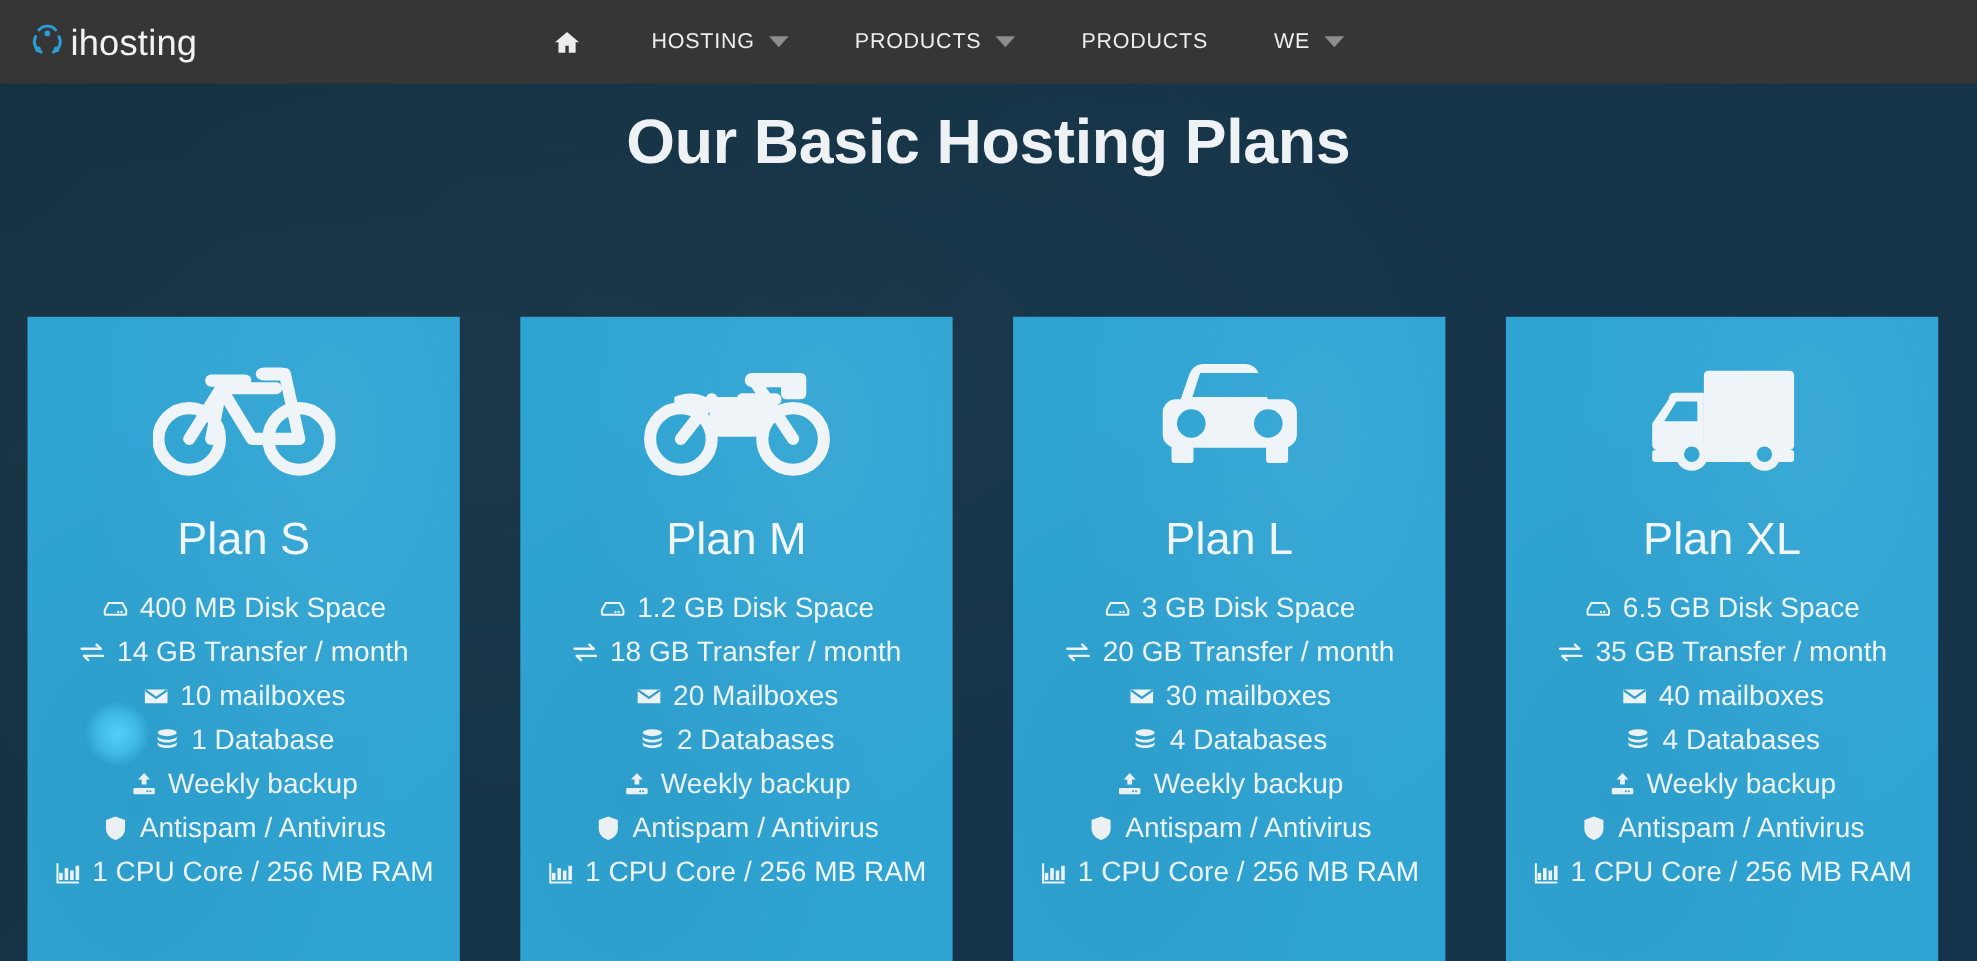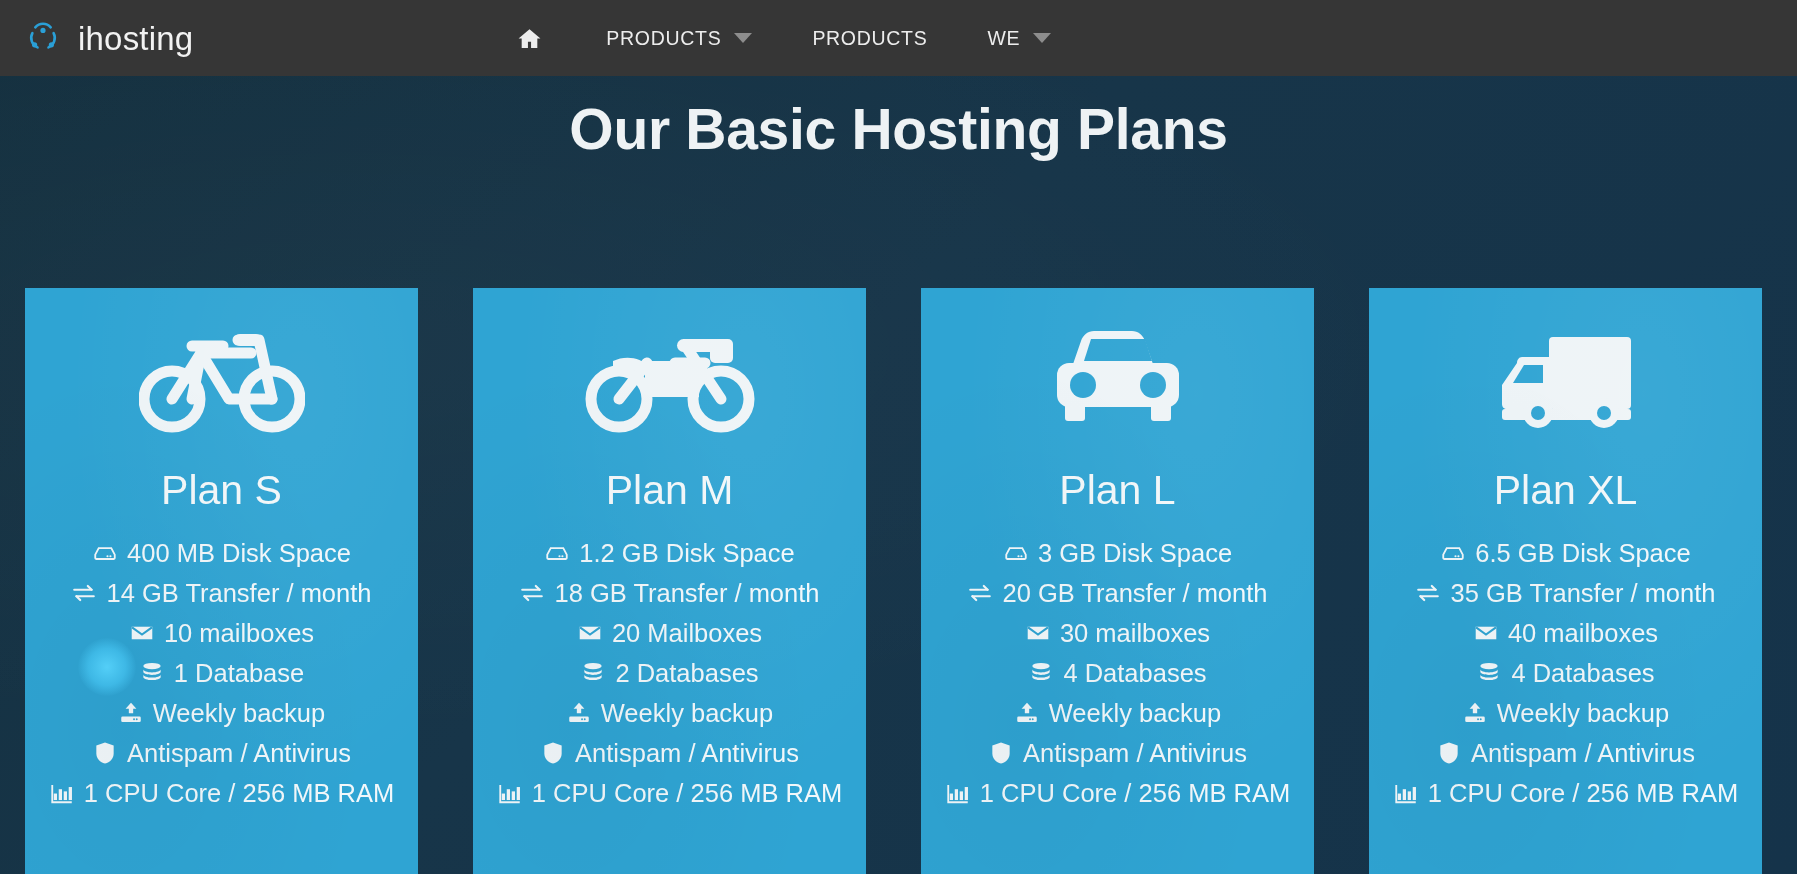--- a/index.html
+++ b/index.html
@@ -30,21 +30,20 @@
     width: 1797px;
     height: 76px;
     background: #363636;
     display: flex;
     align-items: center;
     z-index: 20;
   }
   .brand {
     display: flex;
     align-items: center;
-    gap: 14px;
     margin-left: 22px;
     height: 100%;
   }
   .brand-mark { width: 42px; height: 42px; display: block; }
   .brand-text {
     color: #f2f2f2;
     font-size: 33px;
     font-weight: 400;
     letter-spacing: 0.2px;
     line-height: 1;
@@ -197,20 +196,24 @@
     <div class="nav-items">
 
       <div class="nav-item home">
         <span class="home-icon">
           <svg width="25" height="25" viewBox="0 0 24 24" aria-hidden="true">
             <path fill="#ededed" d="M12 3L1.5 12h3v9h6v-6h3v6h6v-9h3L12 3z"></path>
           </svg>
         </span>
       </div>
 
+      <div class="nav-item">
+        <span>HOSTING</span>
+        <span class="caret"></span>
+      </div>
 
 
       <div class="nav-item">
         <span>PRODUCTS</span>
         <span class="caret"></span>
       </div>
 
       <div class="nav-item">
         <span>PRODUCTS</span>
       </div>

